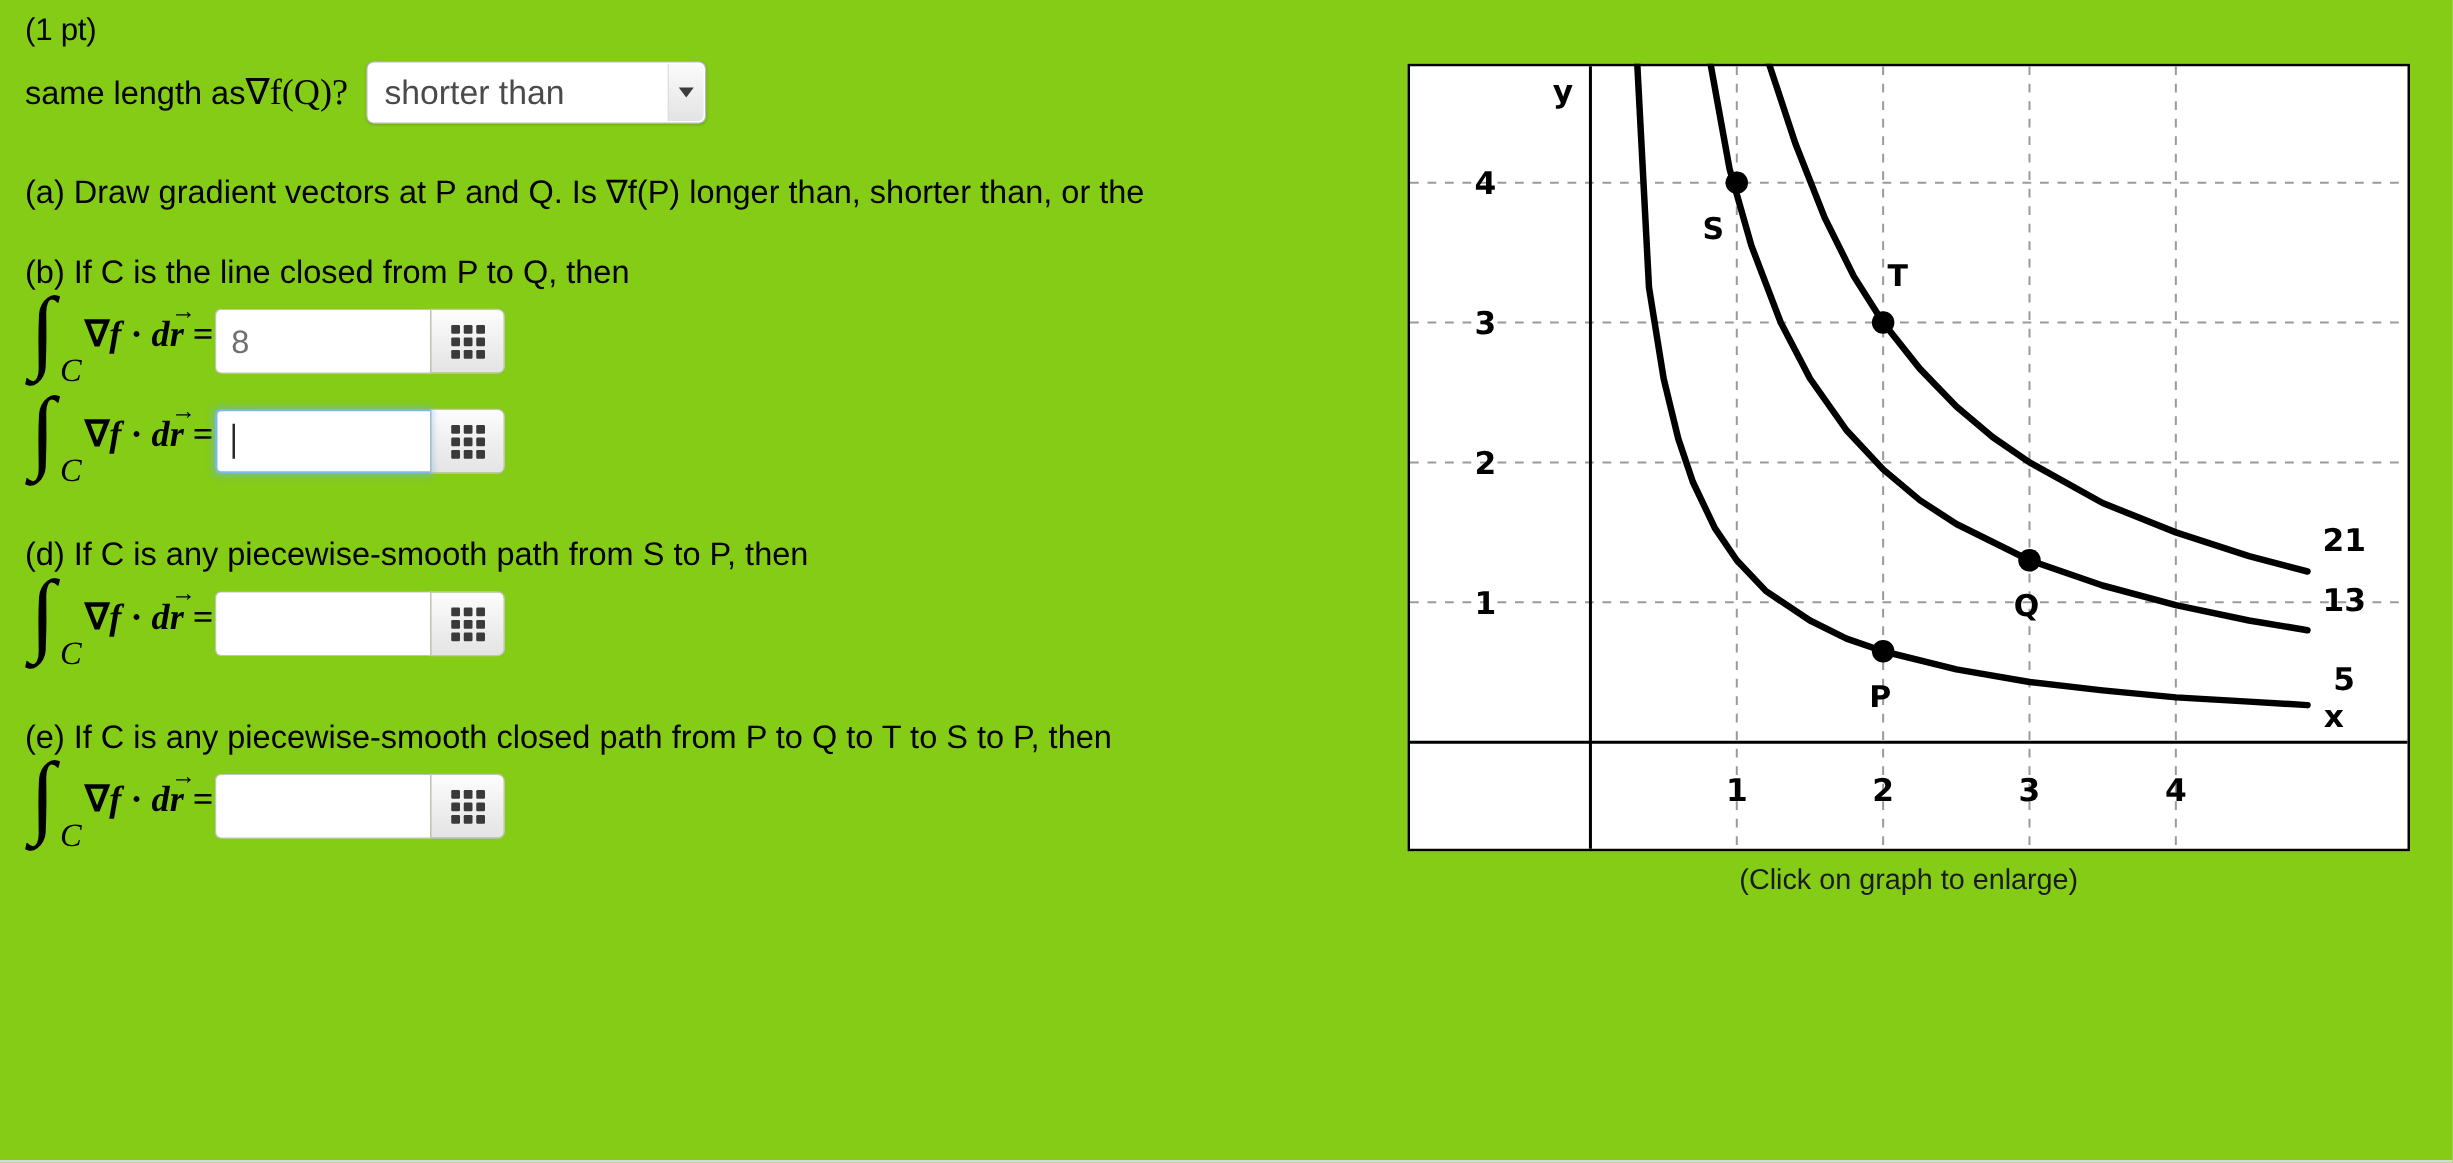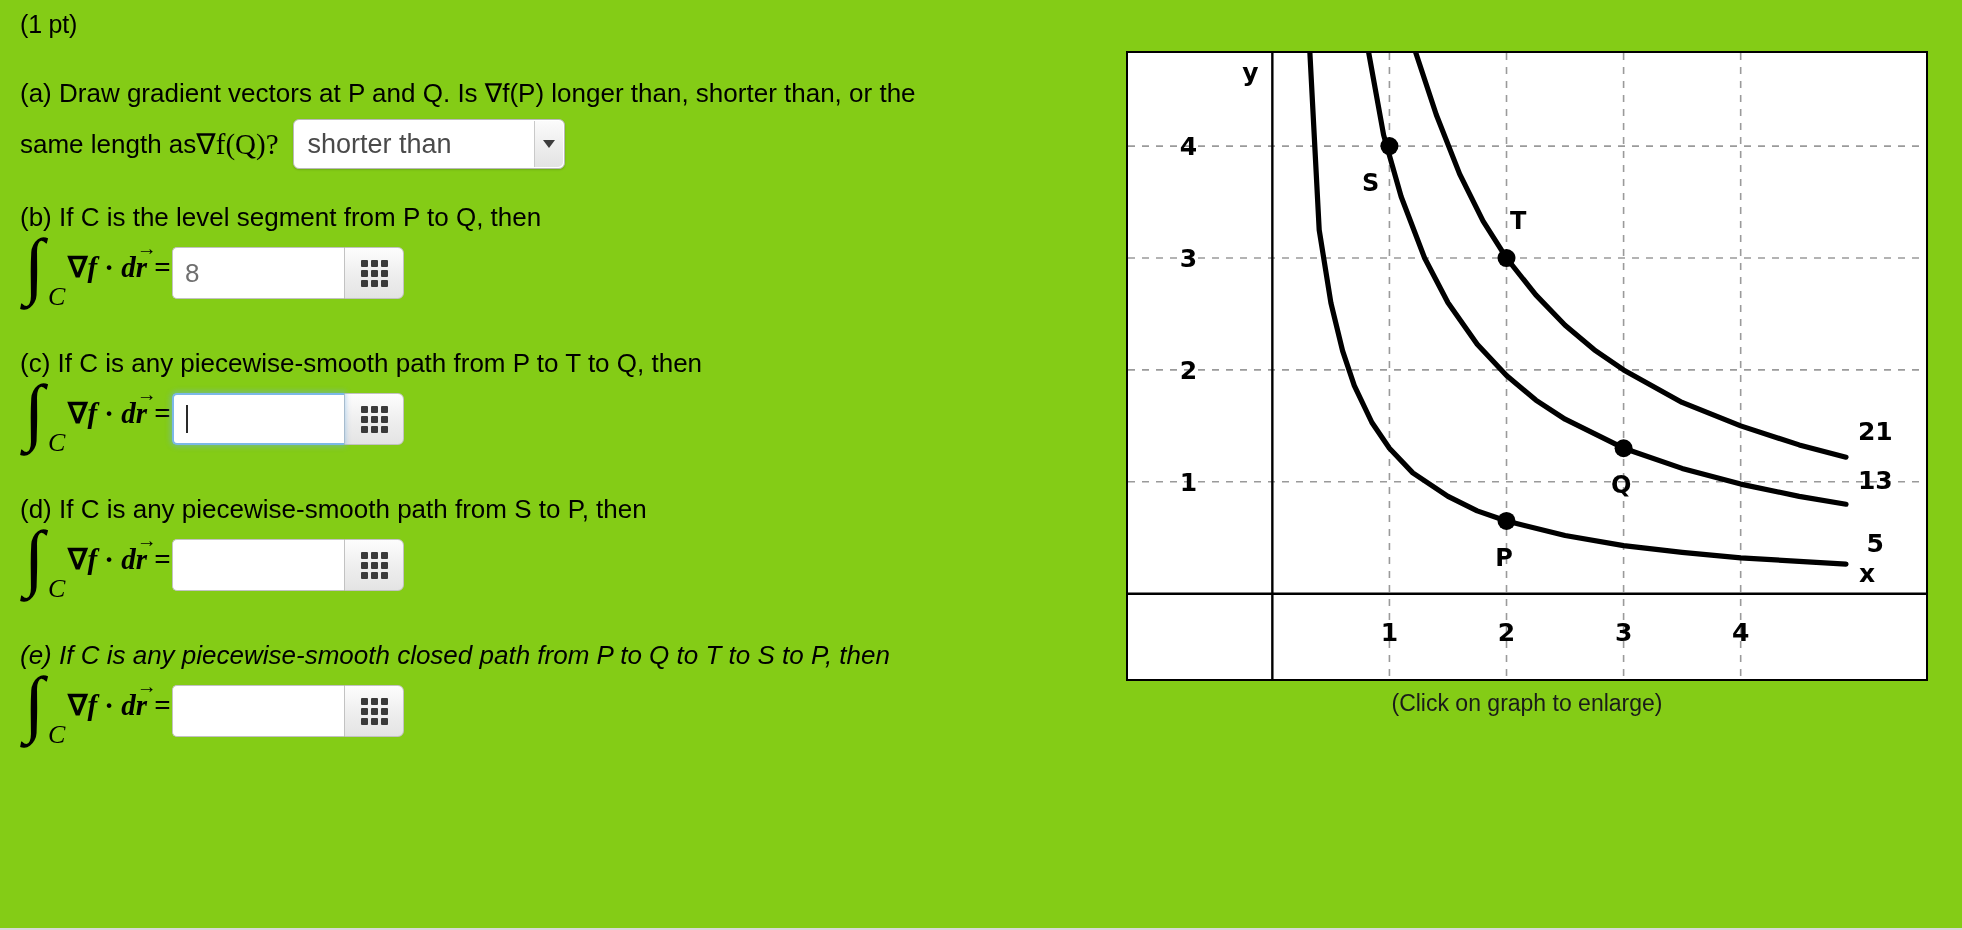--- a/index.html
+++ b/index.html
@@ -220,21 +220,21 @@
   .keypad-grid i {
     display: block;
     width: 7px; height: 7px;
     background: #3a3a3a;
     border-radius: 1px;
   }
 
   .part-b { margin-top: 30px; }
   .part-c { margin-top: 32px; }
   .part-d { margin-top: 32px; }
-  .part-e { margin-top: 32px; font-style: italic; }
+  .part-e { margin-top: 32px; }
 
   
   .graph-panel {
     position: absolute;
     left: 1126px;
     top: 51px;
     width: 802px;
     height: 630px;
   }
   .graph-frame {
@@ -262,35 +262,35 @@
 </head>
 <body>
 
 <div id="root">
 
   <div class="problem">
 
     <div class="pt-line">(1 pt)</div>
 
 
-    <div class="part row-a1">
-      <span>(a) Draw gradient vectors at P and Q. Is ∇f(P) longer than, shorter than, or the</span>
-    </div>
     <div class="part row-a2">
       <span class="txt">same length as </span>
         <span class="mi-up">∇f(Q)?</span>
       <div class="select-wrap">
         <div class="select-value">shorter than</div>
         <div class="select-arrow-btn">
           <span class="tri-down"></span>
         </div>
       </div>
     </div>
-
-    <div class="part part-b">(b) If C is the level segment from P to Q, then</div>
+    <div class="part row-a1">
+      <span>(a) Draw gradient vectors at P and Q. Is ∇f(P) longer than, shorter than, or the</span>
+    </div>
+
+    <div class="part part-b">(b) If C is the line closed from P to Q, then</div>
     <div class="ans-row">
       <div class="integral-expr">
         <span class="int-sign">∫</span>
         <span class="int-sub">C</span>
         <span class="int-body">
           ∇<span class="mi">f</span> · <span class="mi">d</span><span class="vec"><span class="mi">r</span><span class="arr">→</span></span>
           <span style="font-style:normal">=</span>
         </span>
       </div>
       <div class="field-group">
@@ -304,21 +304,20 @@
               <i></i>
               <i></i>
               <i></i>
               <i></i>
               <i></i>
           </span>
         </div>
       </div>
     </div>
 
-    <div class="part part-c">(c) If C is any piecewise-smooth path from P to T to Q, then</div>
     <div class="ans-row">
       <div class="integral-expr">
         <span class="int-sign">∫</span>
         <span class="int-sub">C</span>
         <span class="int-body">
           ∇<span class="mi">f</span> · <span class="mi">d</span><span class="vec"><span class="mi">r</span><span class="arr">→</span></span>
           <span style="font-style:normal">=</span>
         </span>
       </div>
       <div class="field-group">

